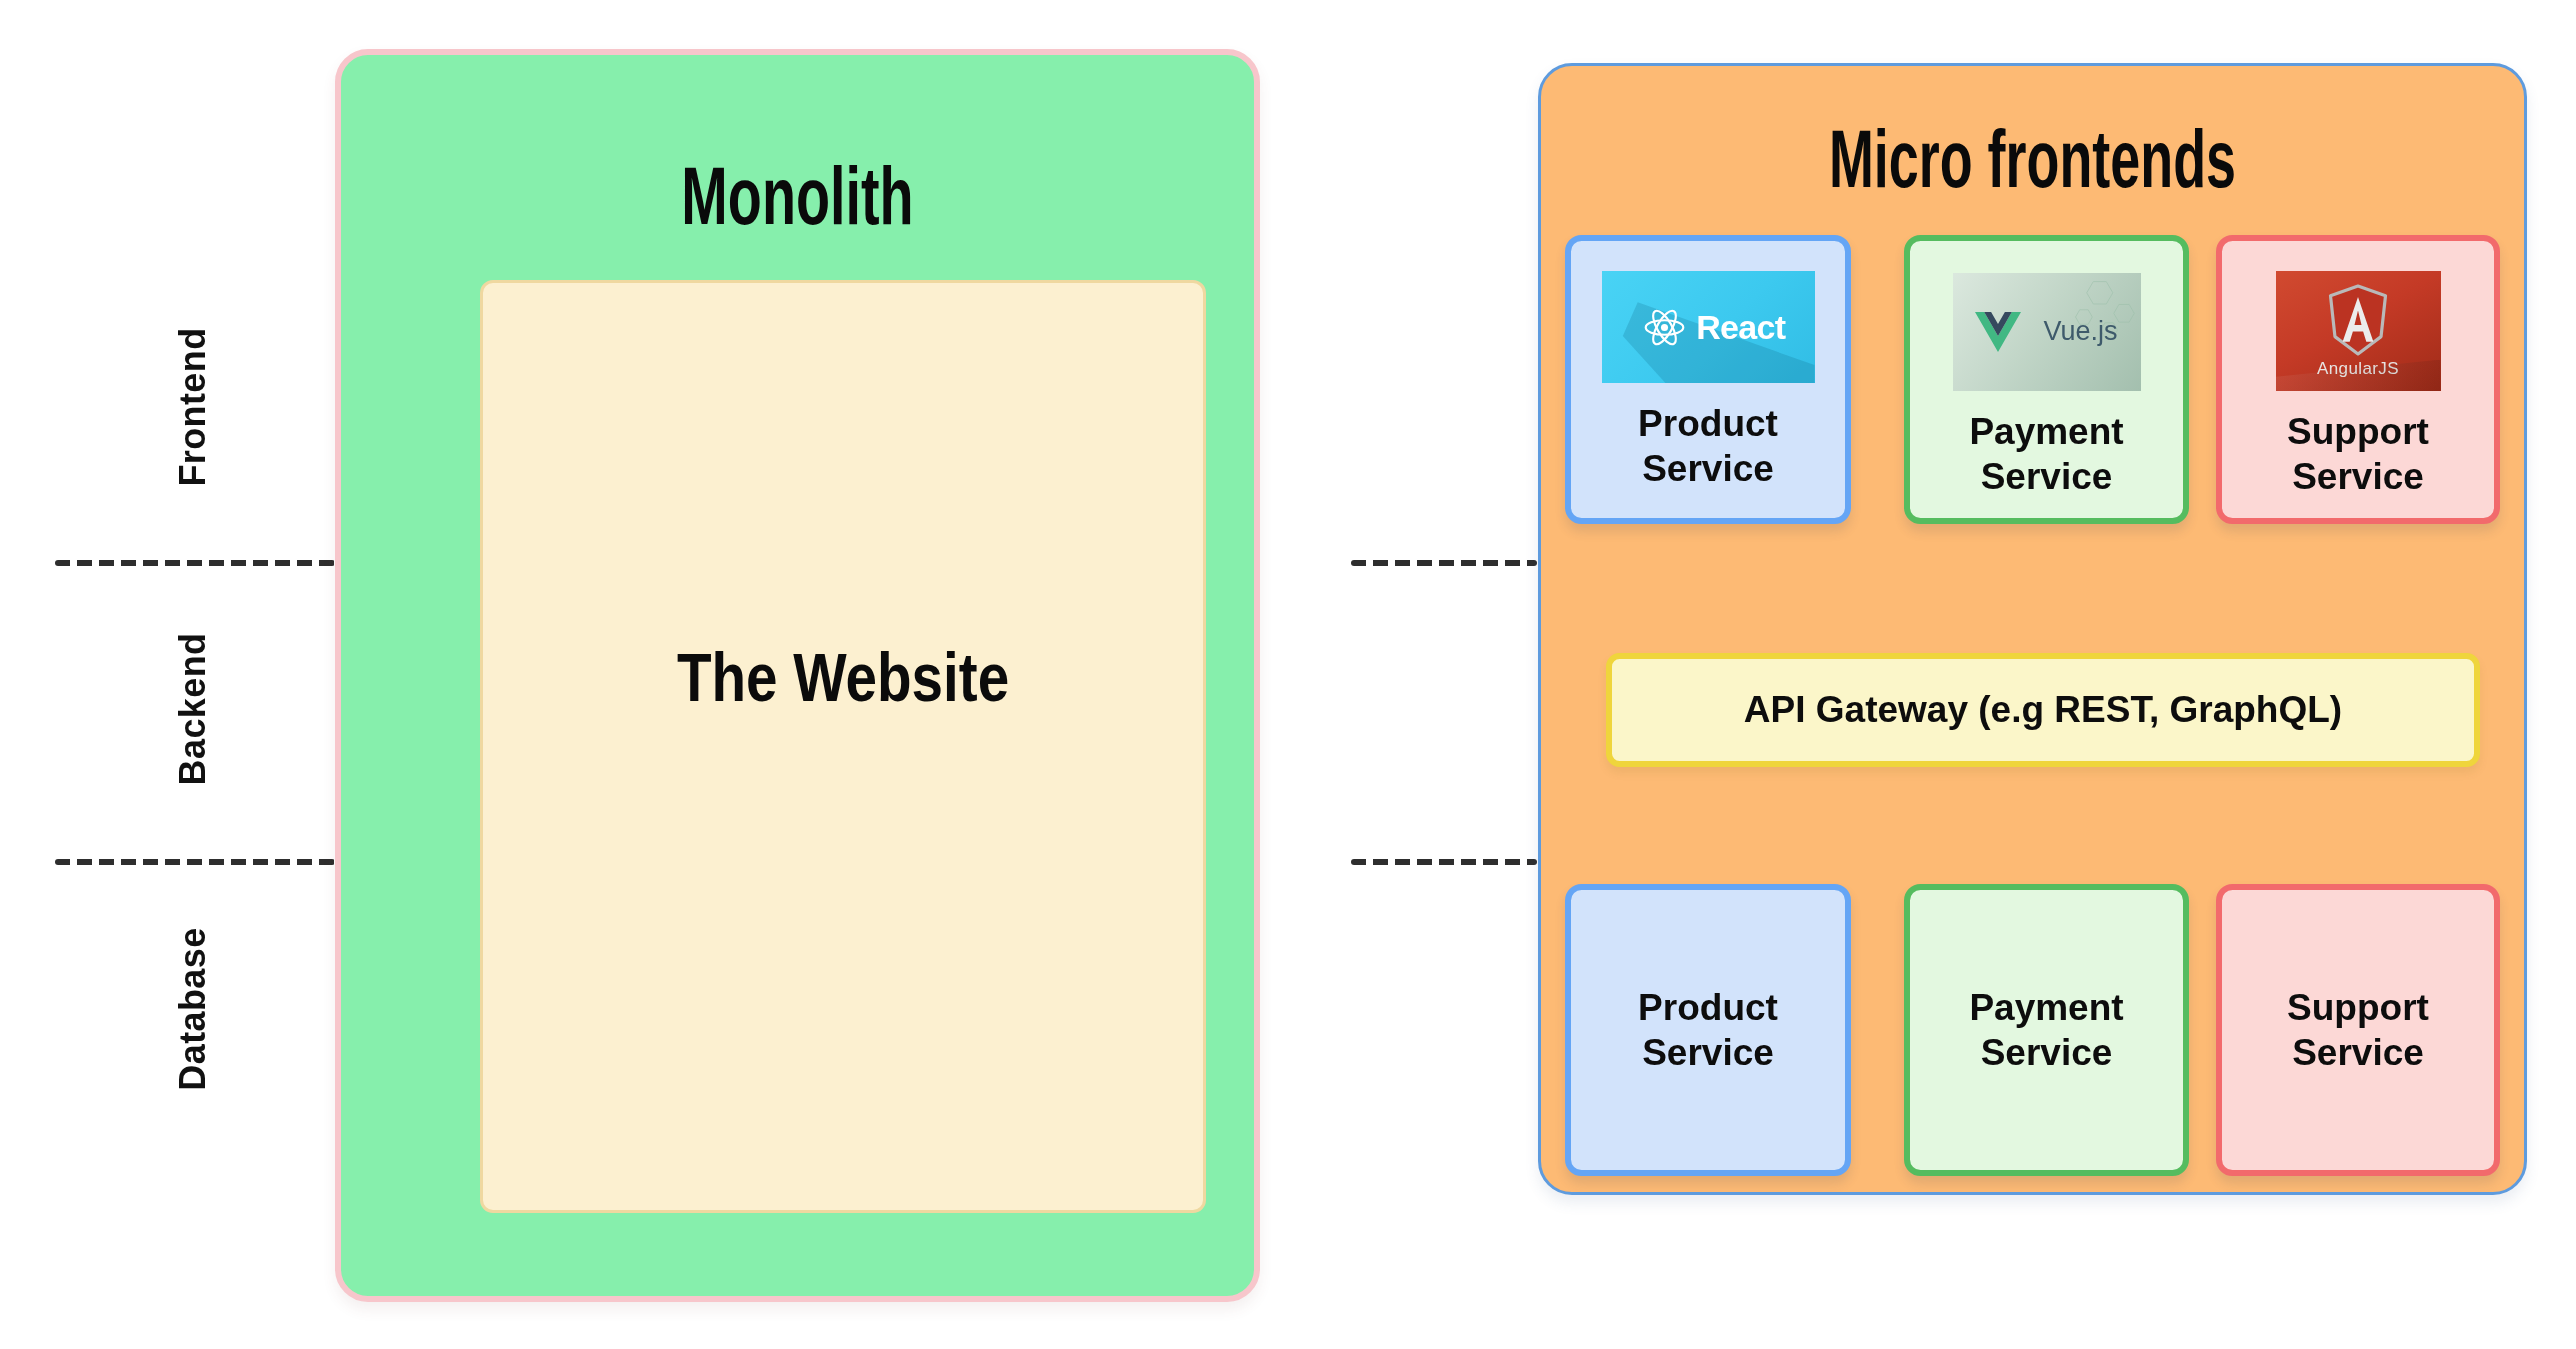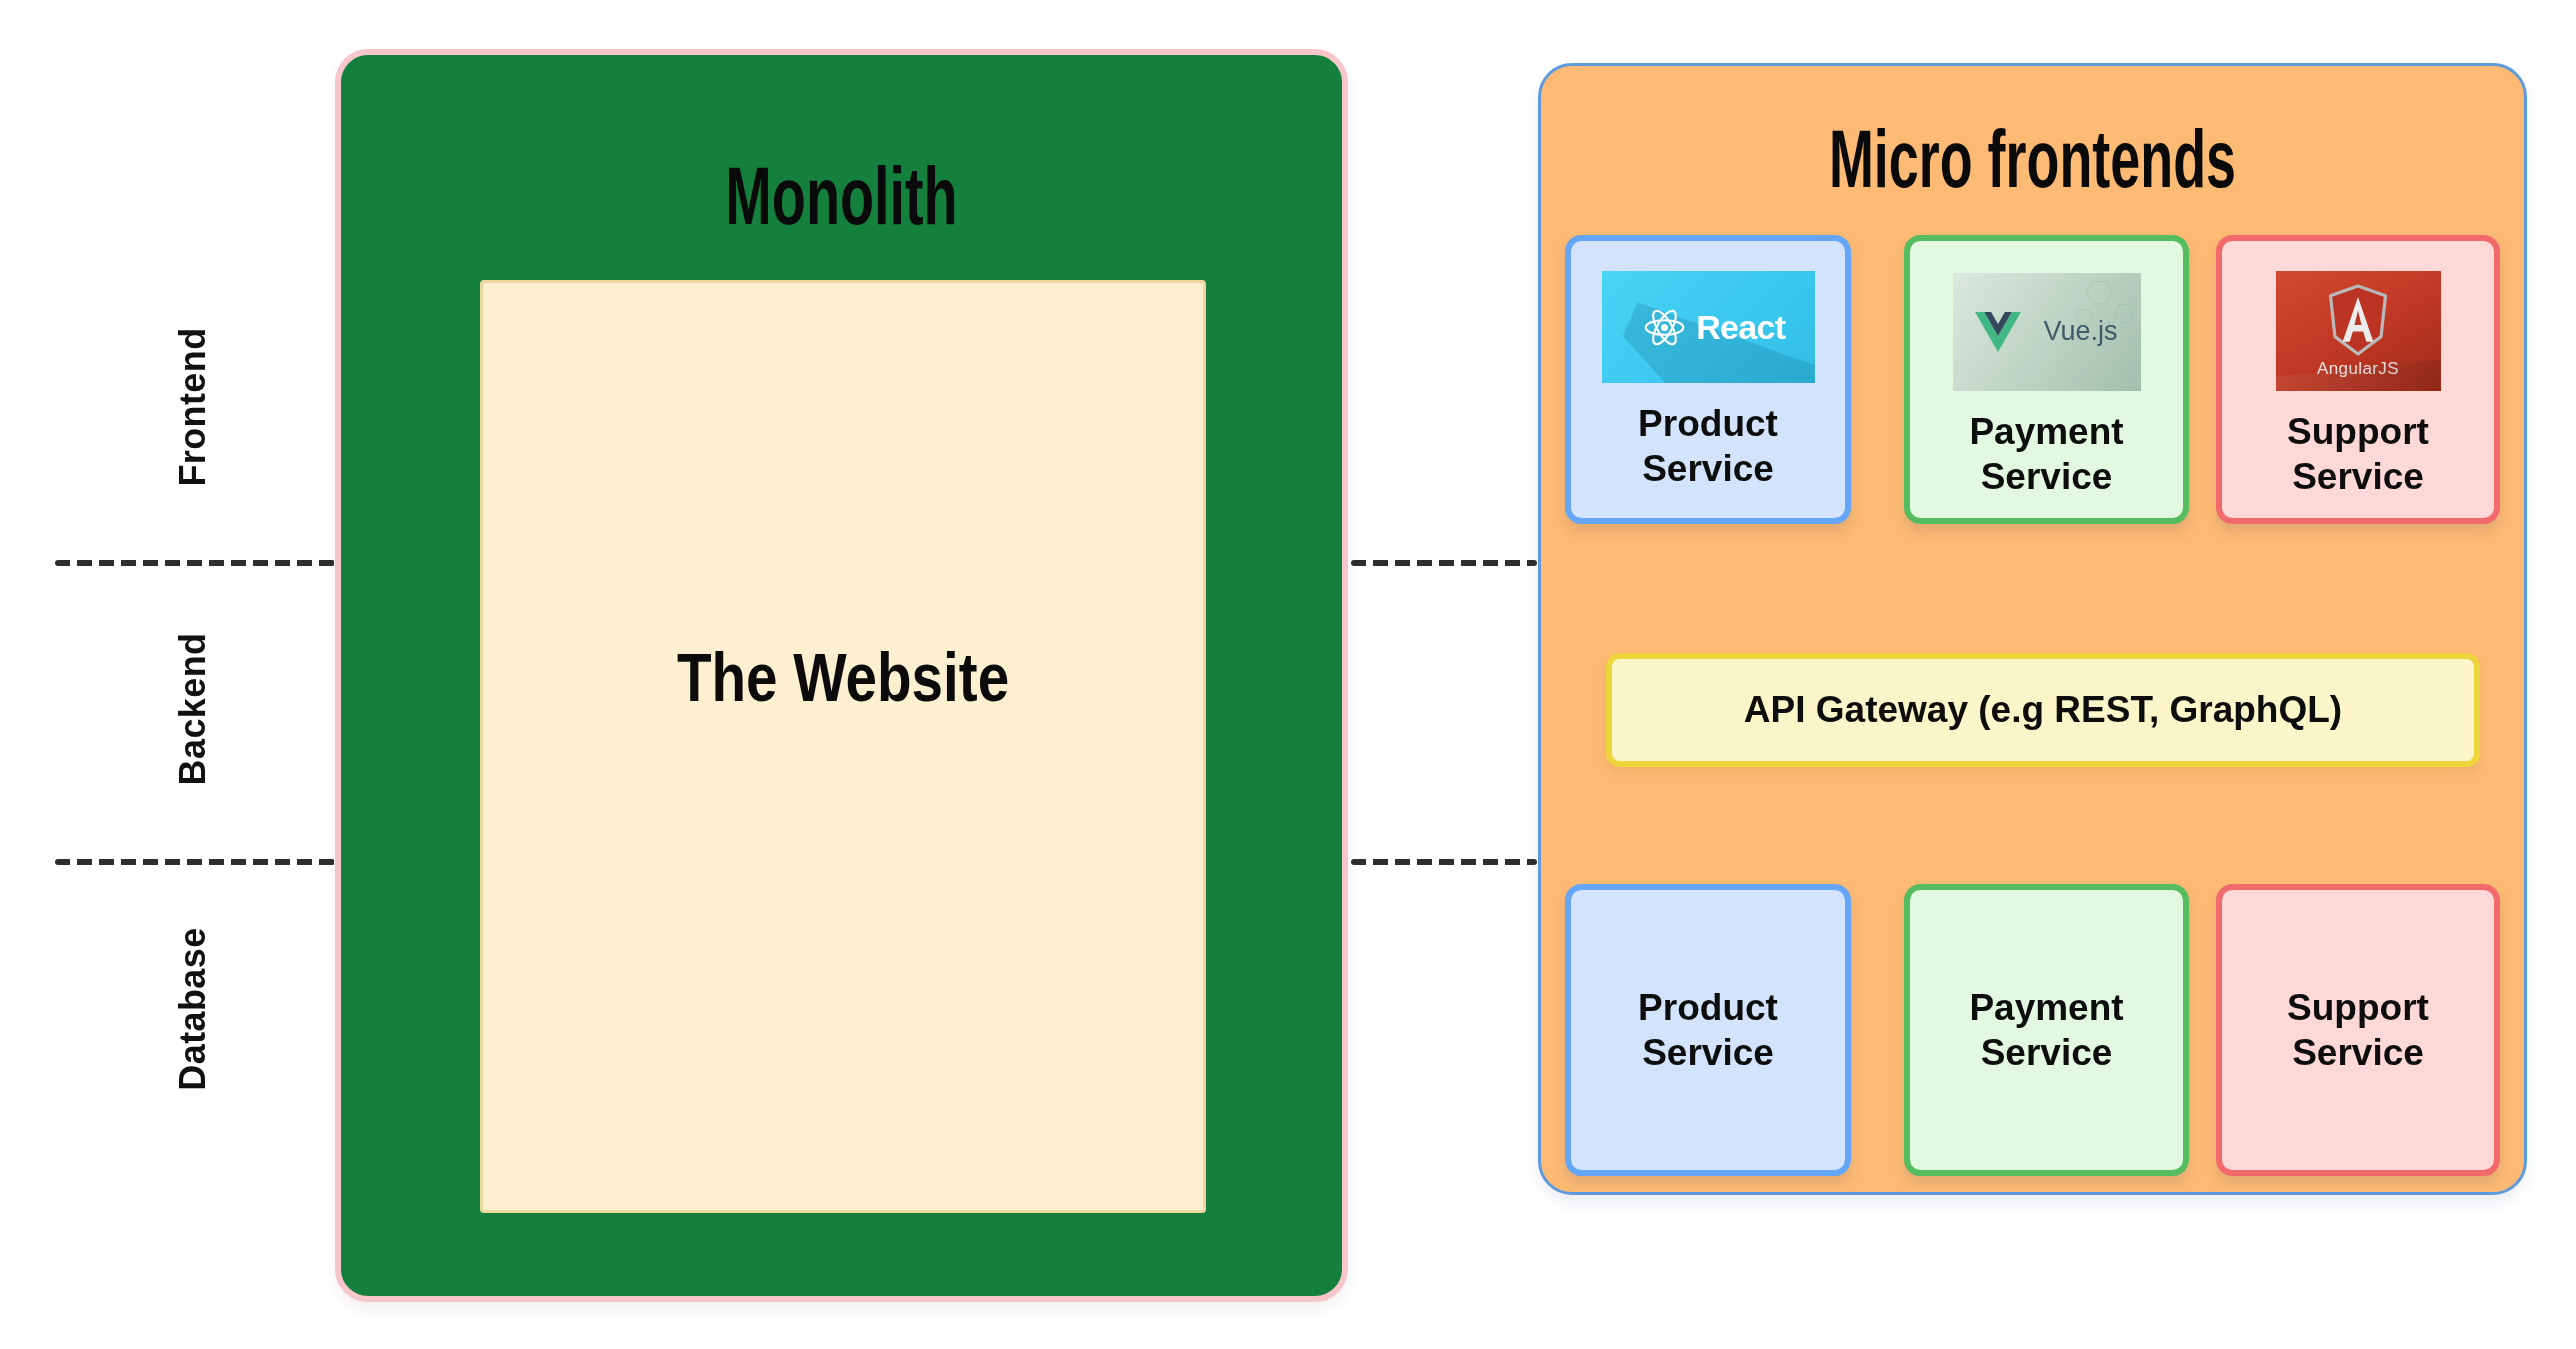--- a/index.html
+++ b/index.html
@@ -19,28 +19,28 @@
 
   
   .panel{position:absolute;box-sizing:border-box;}
   .panel-title{
     position:absolute;left:0;right:0;margin:0;text-align:center;
     font-weight:700;color:#0a0a0a;line-height:1;white-space:nowrap;
   }
 
   
   .monolith{
-    left:335px;top:49px;width:1013px;height:1253px;
-    background:#15803d;border:6px solid #f7c6cb;border-radius:33px;
+    left:335px;top:49px;width:925px;height:1253px;
+    background:#86efac;border:6px solid #f7c6cb;border-radius:33px;
     box-shadow:0 7.5px 13.5px rgba(120,70,70,.08);
   }
   .monolith-title{top:100px;font-size:82px;transform:scaleX(.68);}
   .website-box{
     position:absolute;left:139px;top:225px;width:726px;height:933px;
-    box-sizing:border-box;background:#fcf0d0;border:3px solid #efd8a0;border-radius:4px;
+    box-sizing:border-box;background:#fcf0d0;border:3px solid #efd8a0;border-radius:13px;
   }
   .website-label{
     position:absolute;left:0;right:0;top:360px;text-align:center;
     font-size:69px;font-weight:700;line-height:1;transform:scaleX(.82);white-space:nowrap;
   }
 
   
   .micro{
     left:1538px;top:63px;width:989px;height:1132px;
     background:#fdba74;border:3.7px solid #5e9bde;border-radius:34px;

